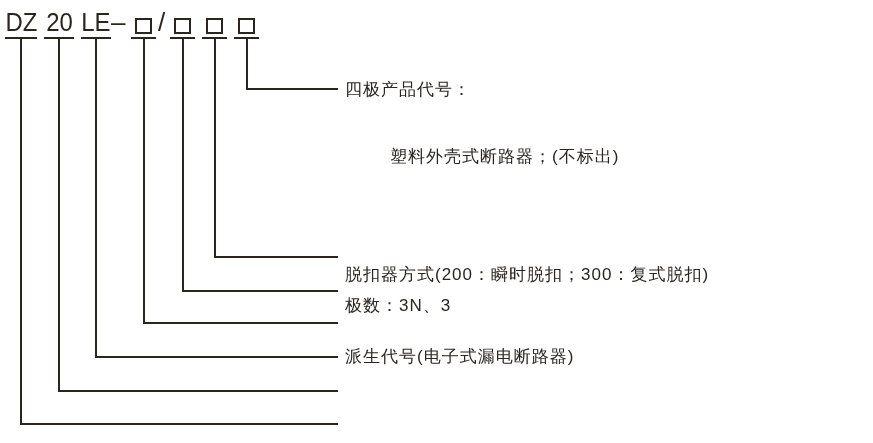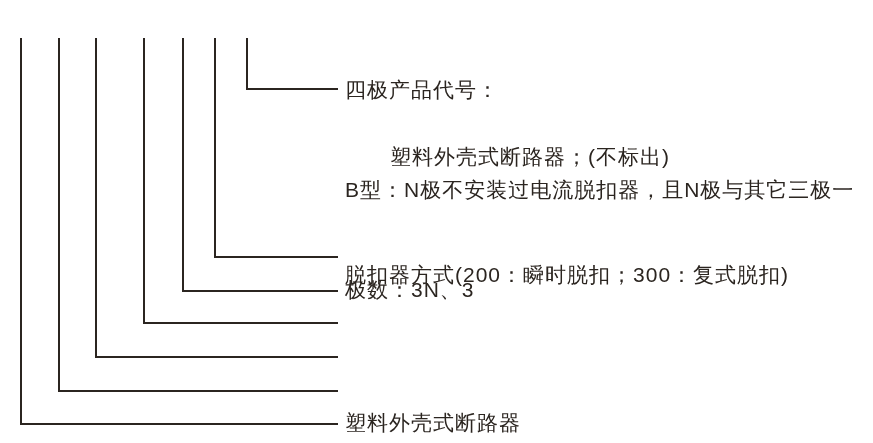--- a/index.html
+++ b/index.html
@@ -43,21 +43,21 @@
     display: flex;
     align-items: flex-end;
   }
   
   .connectors { position: absolute; left: 0; top: 0; }
   .connectors polyline { fill: none; stroke: #2b2520; stroke-width: 2; }
   
   .ln {
     position: absolute;
     left: 345px;
-    font-size: 21px;
+    font-size: 17px;
     line-height: 24px;
     letter-spacing: 1px;
     white-space: nowrap;
   }
   .ln.indent { left: 390px; }
 </style>
 </head>
 <body>
 
 <div class="stage">
@@ -65,21 +65,45 @@
   <svg class="connectors" width="873" height="443">
     <polyline points="21,38 21,424 338,424"></polyline>
     <polyline points="59,38 59,391 338,391"></polyline>
     <polyline points="96,38 96,357 338,357"></polyline>
     <polyline points="144,38 144,323 338,323"></polyline>
     <polyline points="183,38 183,291 338,291"></polyline>
     <polyline points="215,38 215,257 338,257"></polyline>
     <polyline points="247,38 247,89 338,89"></polyline>
   </svg>
 
+  <div class="code-row">
+    <span class="seg" style="left:5px;width:32px">
+      <span class="seg-text">DZ</span>
+    </span>
+    <span class="seg" style="left:44px;width:30px">
+      <span class="seg-text">20</span>
+    </span>
+    <span class="seg" style="left:81px;width:30px">
+      <span class="seg-text">LE</span>
+    </span>
+    <span class="sep" style="left:111px">–</span>
+    <span class="seg" style="left:131px;width:25px">
+      <span class="blank-box"></span>
+    </span>
+    <span class="sep" style="left:158px">/</span>
+    <span class="seg" style="left:170px;width:25px">
+      <span class="blank-box"></span>
+    </span>
+    <span class="seg" style="left:202px;width:25px">
+      <span class="blank-box"></span>
+    </span>
+    <span class="seg" style="left:234px;width:25px">
+      <span class="blank-box"></span>
+    </span>
+  </div>
 
   <div class="ln" style="top:78px">四极产品代号：</div>
   <div class="ln indent" style="top:145px">塑料外壳式断路器；(不标出)</div>
-  <div class="ln" style="top:178px">B型：N极不安装过电流脱扣器，且N极与其它三极一</div>
   <div class="ln" style="top:263px">脱扣器方式(200：瞬时脱扣；300：复式脱扣)</div>
-  <div class="ln" style="top:278px">极数：3N、3</div>
-  <div class="ln" style="top:411px">塑料外壳式断路器</div>
+  <div class="ln" style="top:294px">极数：3N、3</div>
+  <div class="ln" style="top:345px">派生代号(电子式漏电断路器)</div>
 
 </div>
 
 </body></html>

